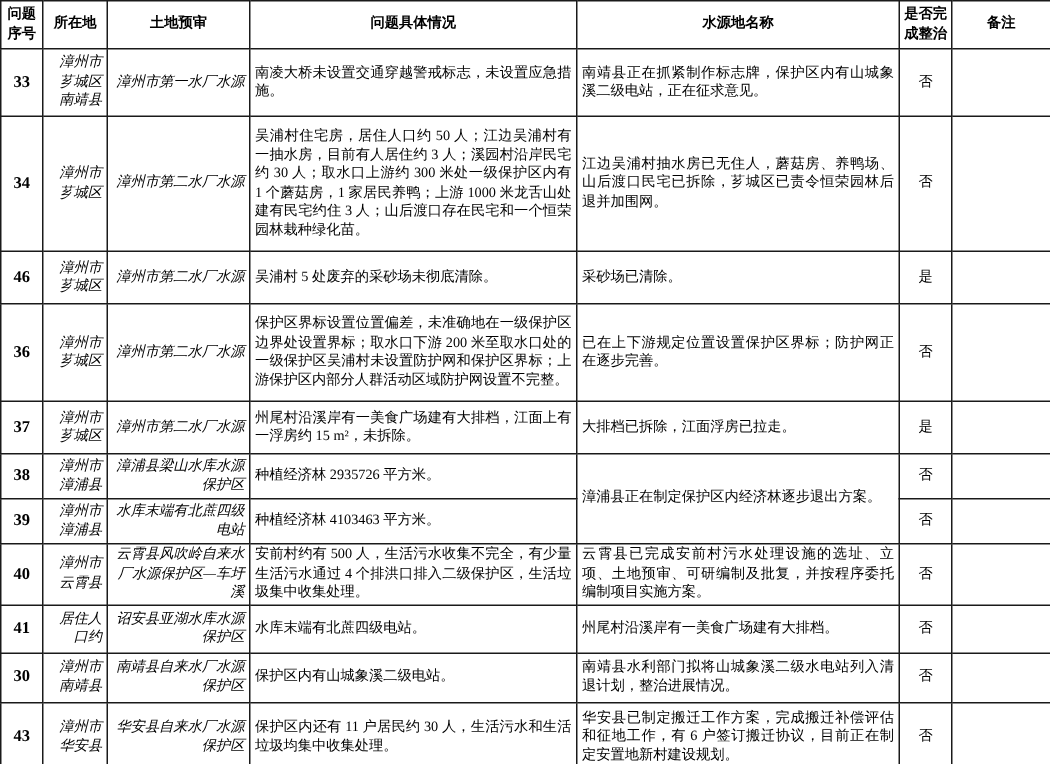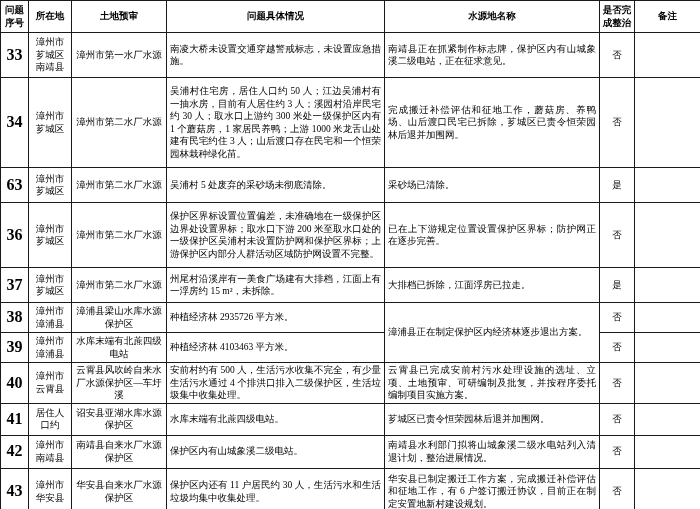--- a/index.html
+++ b/index.html
@@ -28,24 +28,25 @@
     word-break: break-all;
   }
   .doc-table th {
     font-weight: bold;
     text-align: center;
     padding: 1px 2px;
   }
   td.c-no {
     text-align: center;
     font-weight: bold;
-    font-size: 16px;
+    font-size: 11px;
   }
   td.c-location, td.c-source {
-    text-align: center;
+    text-align: right;
+    font-style: italic;
   }
   td.c-problem, td.c-progress {
     text-align: justify;
     text-align-last: left;
   }
   td.c-done {
     text-align: center;
   }
   td.c-note {
     text-align: center;
@@ -83,26 +84,26 @@
         <td class="c-problem">南凌大桥未设置交通穿越警戒标志，未设置应急措施。</td>
         <td class="c-progress">南靖县正在抓紧制作标志牌，保护区内有山城象溪二级电站，正在征求意见。</td>
         <td class="c-done">否</td>
         <td class="c-note"></td>
       </tr>
       <tr style="height: 90px;">
         <td class="c-no">34</td>
         <td class="c-location">漳州市芗城区</td>
         <td class="c-source">漳州市第二水厂水源</td>
         <td class="c-problem">吴浦村住宅房，居住人口约 50 人；江边吴浦村有一抽水房，目前有人居住约 3 人；溪园村沿岸民宅约 30 人；取水口上游约 300 米处一级保护区内有 1 个蘑菇房，1 家居民养鸭；上游 1000 米龙舌山处建有民宅约住 3 人；山后渡口存在民宅和一个恒荣园林栽种绿化苗。</td>
-        <td class="c-progress">完成搬迁补偿评估和征地工作，蘑菇房、养鸭场、山后渡口民宅已拆除，芗城区已责令恒荣园林后退并加围网。</td>
+        <td class="c-progress">江边吴浦村抽水房已无住人，蘑菇房、养鸭场、山后渡口民宅已拆除，芗城区已责令恒荣园林后退并加围网。</td>
         <td class="c-done">否</td>
         <td class="c-note"></td>
       </tr>
       <tr style="height: 35px;">
-        <td class="c-no">63</td>
+        <td class="c-no">46</td>
         <td class="c-location">漳州市芗城区</td>
         <td class="c-source">漳州市第二水厂水源</td>
         <td class="c-problem">吴浦村 5 处废弃的采砂场未彻底清除。</td>
         <td class="c-progress">采砂场已清除。</td>
         <td class="c-done">是</td>
         <td class="c-note"></td>
       </tr>
       <tr style="height: 65px;">
         <td class="c-no">36</td>
         <td class="c-location">漳州市芗城区</td>
@@ -145,26 +146,26 @@
         <td class="c-problem">安前村约有 500 人，生活污水收集不完全，有少量生活污水通过 4 个排洪口排入二级保护区，生活垃圾集中收集处理。</td>
         <td class="c-progress">云霄县已完成安前村污水处理设施的选址、立项、土地预审、可研编制及批复，并按程序委托编制项目实施方案。</td>
         <td class="c-done">否</td>
         <td class="c-note"></td>
       </tr>
       <tr style="height: 32px;">
         <td class="c-no">41</td>
         <td class="c-location">居住人口约</td>
         <td class="c-source">诏安县亚湖水库水源保护区</td>
         <td class="c-problem">水库末端有北蔗四级电站。</td>
-        <td class="c-progress">芗城区已责令恒荣园林后退并加围网。</td>
+        <td class="c-progress">州尾村沿溪岸有一美食广场建有大排档。</td>
         <td class="c-done">否</td>
         <td class="c-note"></td>
       </tr>
       <tr style="height: 33px;">
-        <td class="c-no">42</td>
+        <td class="c-no">30</td>
         <td class="c-location">漳州市南靖县</td>
         <td class="c-source">南靖县自来水厂水源保护区</td>
         <td class="c-problem">保护区内有山城象溪二级电站。</td>
         <td class="c-progress">南靖县水利部门拟将山城象溪二级水电站列入清退计划，整治进展情况。</td>
         <td class="c-done">否</td>
         <td class="c-note"></td>
       </tr>
       <tr style="height: 47px;">
         <td class="c-no">43</td>
         <td class="c-location">漳州市华安县</td>

